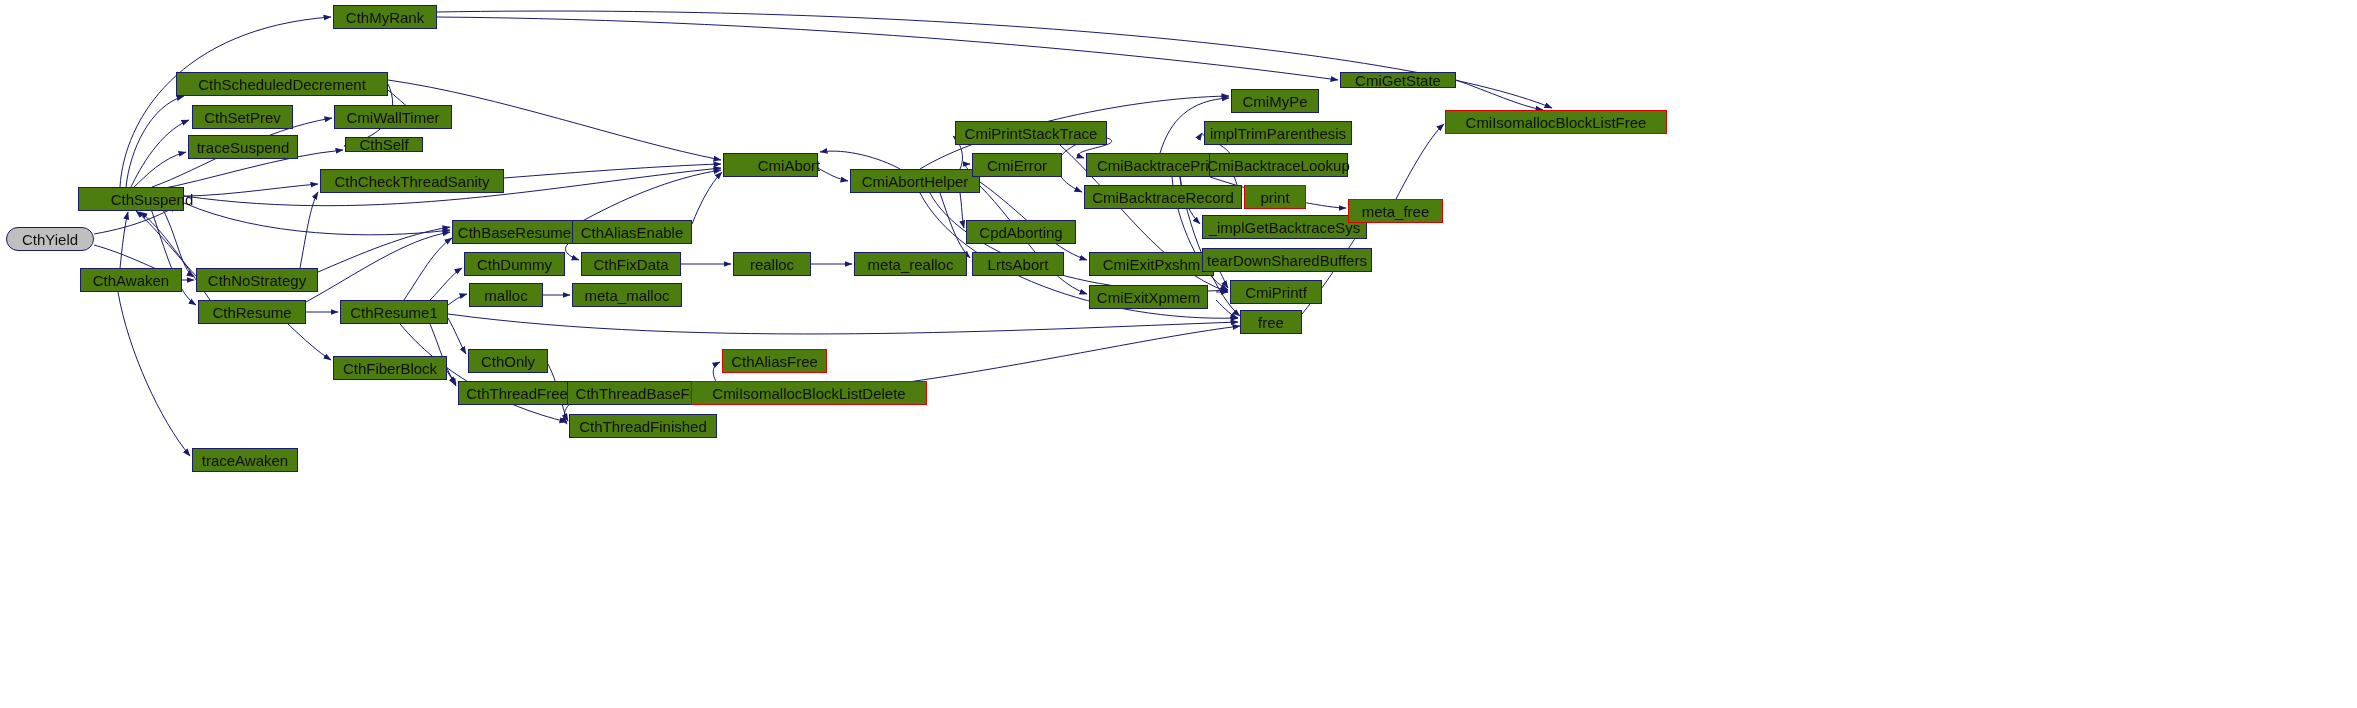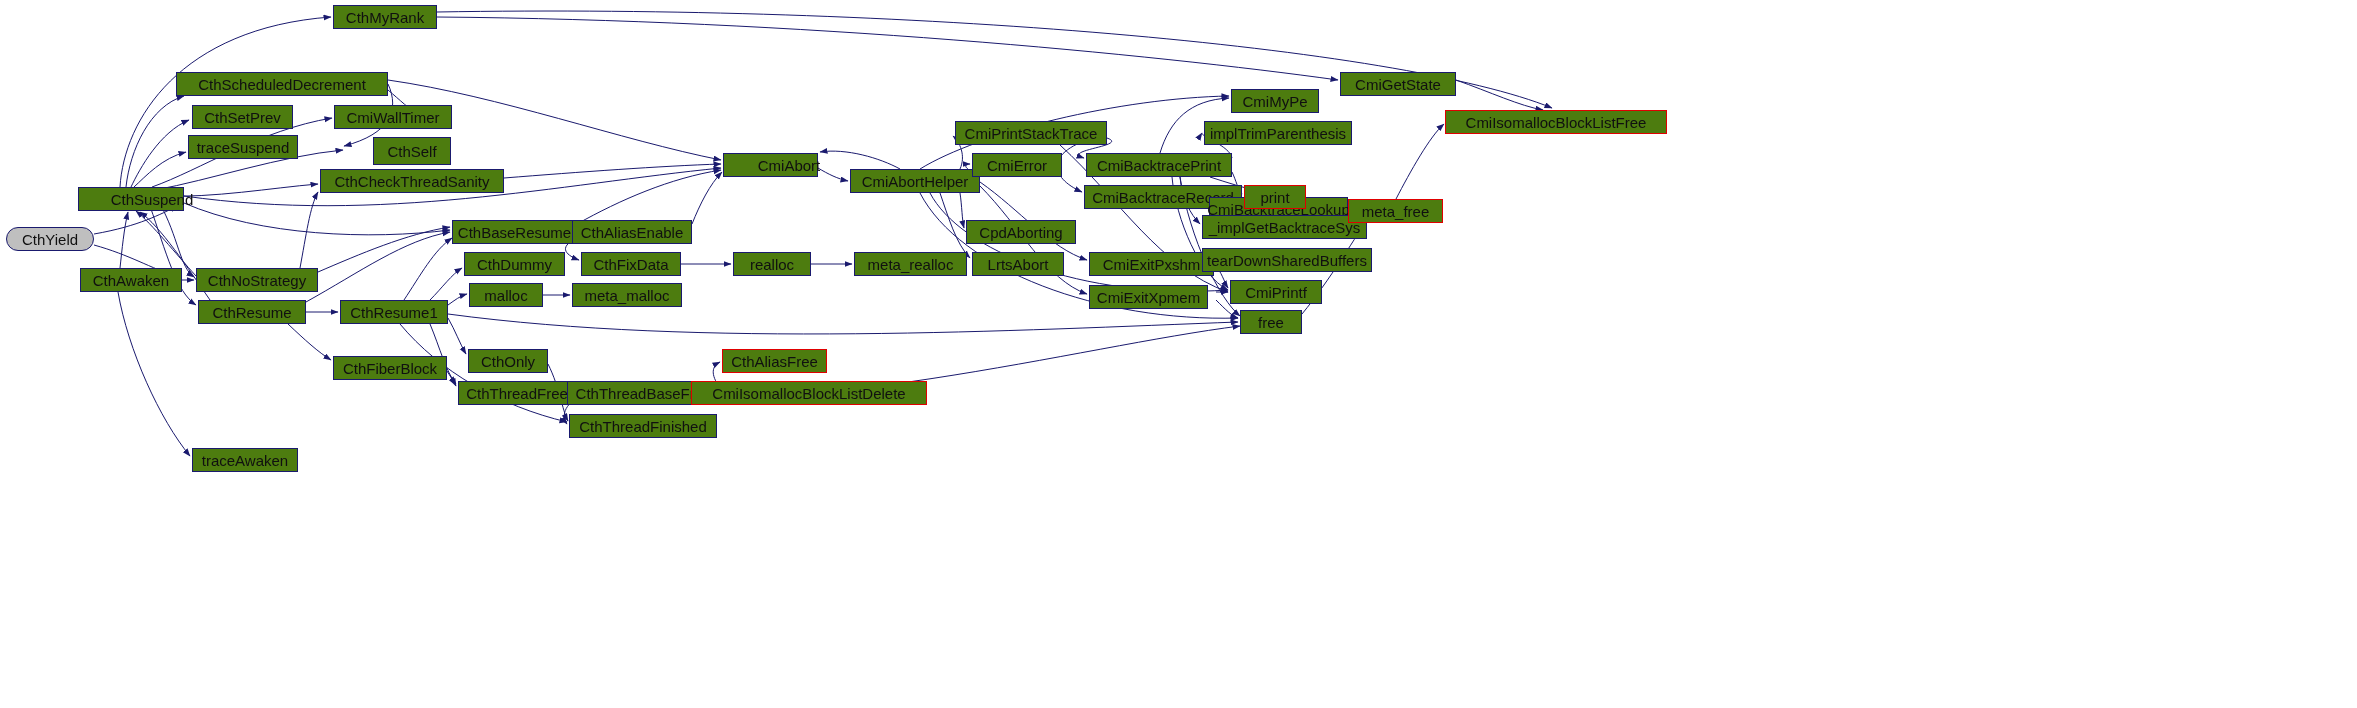--- a/index.html
+++ b/index.html
@@ -151,21 +151,21 @@
       </div>
       <div class="node" style="left: 192px; top: 105px; width: 101px; height: 24px;">
         <span class="lbl">CthSetPrev</span>
       </div>
       <div class="node" style="left: 188px; top: 135px; width: 110px; height: 24px;">
         <span class="lbl">traceSuspend</span>
       </div>
       <div class="node" style="left: 334px; top: 105px; width: 118px; height: 24px;">
         <span class="lbl">CmiWallTimer</span>
       </div>
-      <div class="node" style="left: 345px; top: 137px; width: 78px; height: 28px; margin-left: 28px;">
+      <div class="node" style="left: 345px; top: 137px; width: 78px; height: 15px;">
         <span class="lbl">CthSelf</span>
       </div>
       <div class="node" style="left: 320px; top: 169px; width: 184px; height: 24px;">
         <span class="lbl">CthCheckThreadSanity</span>
       </div>
       <div class="node" style="left: 196px; top: 268px; width: 122px; height: 24px;">
         <span class="lbl">CthNoStrategy</span>
       </div>
       <div class="node" style="left: 198px; top: 300px; width: 108px; height: 24px;">
         <span class="lbl">CthResume</span>
@@ -250,36 +250,36 @@
       </div>
       <div class="node" style="left: 1089px; top: 285px; width: 119px; height: 24px;">
         <span class="lbl">CmiExitXpmem</span>
       </div>
       <div class="node" style="left: 1231px; top: 89px; width: 88px; height: 24px;">
         <span class="lbl">CmiMyPe</span>
       </div>
       <div class="node" style="left: 1204px; top: 121px; width: 148px; height: 24px;">
         <span class="lbl">implTrimParenthesis</span>
       </div>
-      <div class="node" style="left: 1209px; top: 153px; width: 139px; height: 24px; margin-top: 44px;">
+      <div class="node" style="left: 1209px; top: 153px; width: 139px; height: 24px;">
         <span class="lbl">CmiBacktraceLookup</span>
       </div>
       <div class="node ext" style="left: 1244px; top: 185px; width: 62px; height: 24px;">
         <span class="lbl">print</span>
       </div>
       <div class="node" style="left: 1202px; top: 215px; width: 165px; height: 24px;">
         <span class="lbl">_implGetBacktraceSys</span>
       </div>
       <div class="node" style="left: 1202px; top: 248px; width: 170px; height: 24px;">
         <span class="lbl">tearDownSharedBuffers</span>
       </div>
       <div class="node" style="left: 1230px; top: 280px; width: 92px; height: 24px;">
         <span class="lbl">CmiPrintf</span>
       </div>
-      <div class="node" style="left: 1340px; top: 72px; width: 116px; height: 24px;">
+      <div class="node" style="left: 1340px; top: 72px; width: 116px; height: 16px;">
         <span class="lbl">CmiGetState</span>
       </div>
       <div class="node ext" style="left: 1348px; top: 199px; width: 95px; height: 24px;">
         <span class="lbl">meta_free</span>
       </div>
       <div class="node" style="left: 1240px; top: 310px; width: 62px; height: 24px;">
         <span class="lbl">free</span>
       </div>
       <div class="node ext" style="left: 1445px; top: 110px; width: 222px; height: 24px;">
         <span class="lbl">CmiIsomallocBlockListFree</span>

